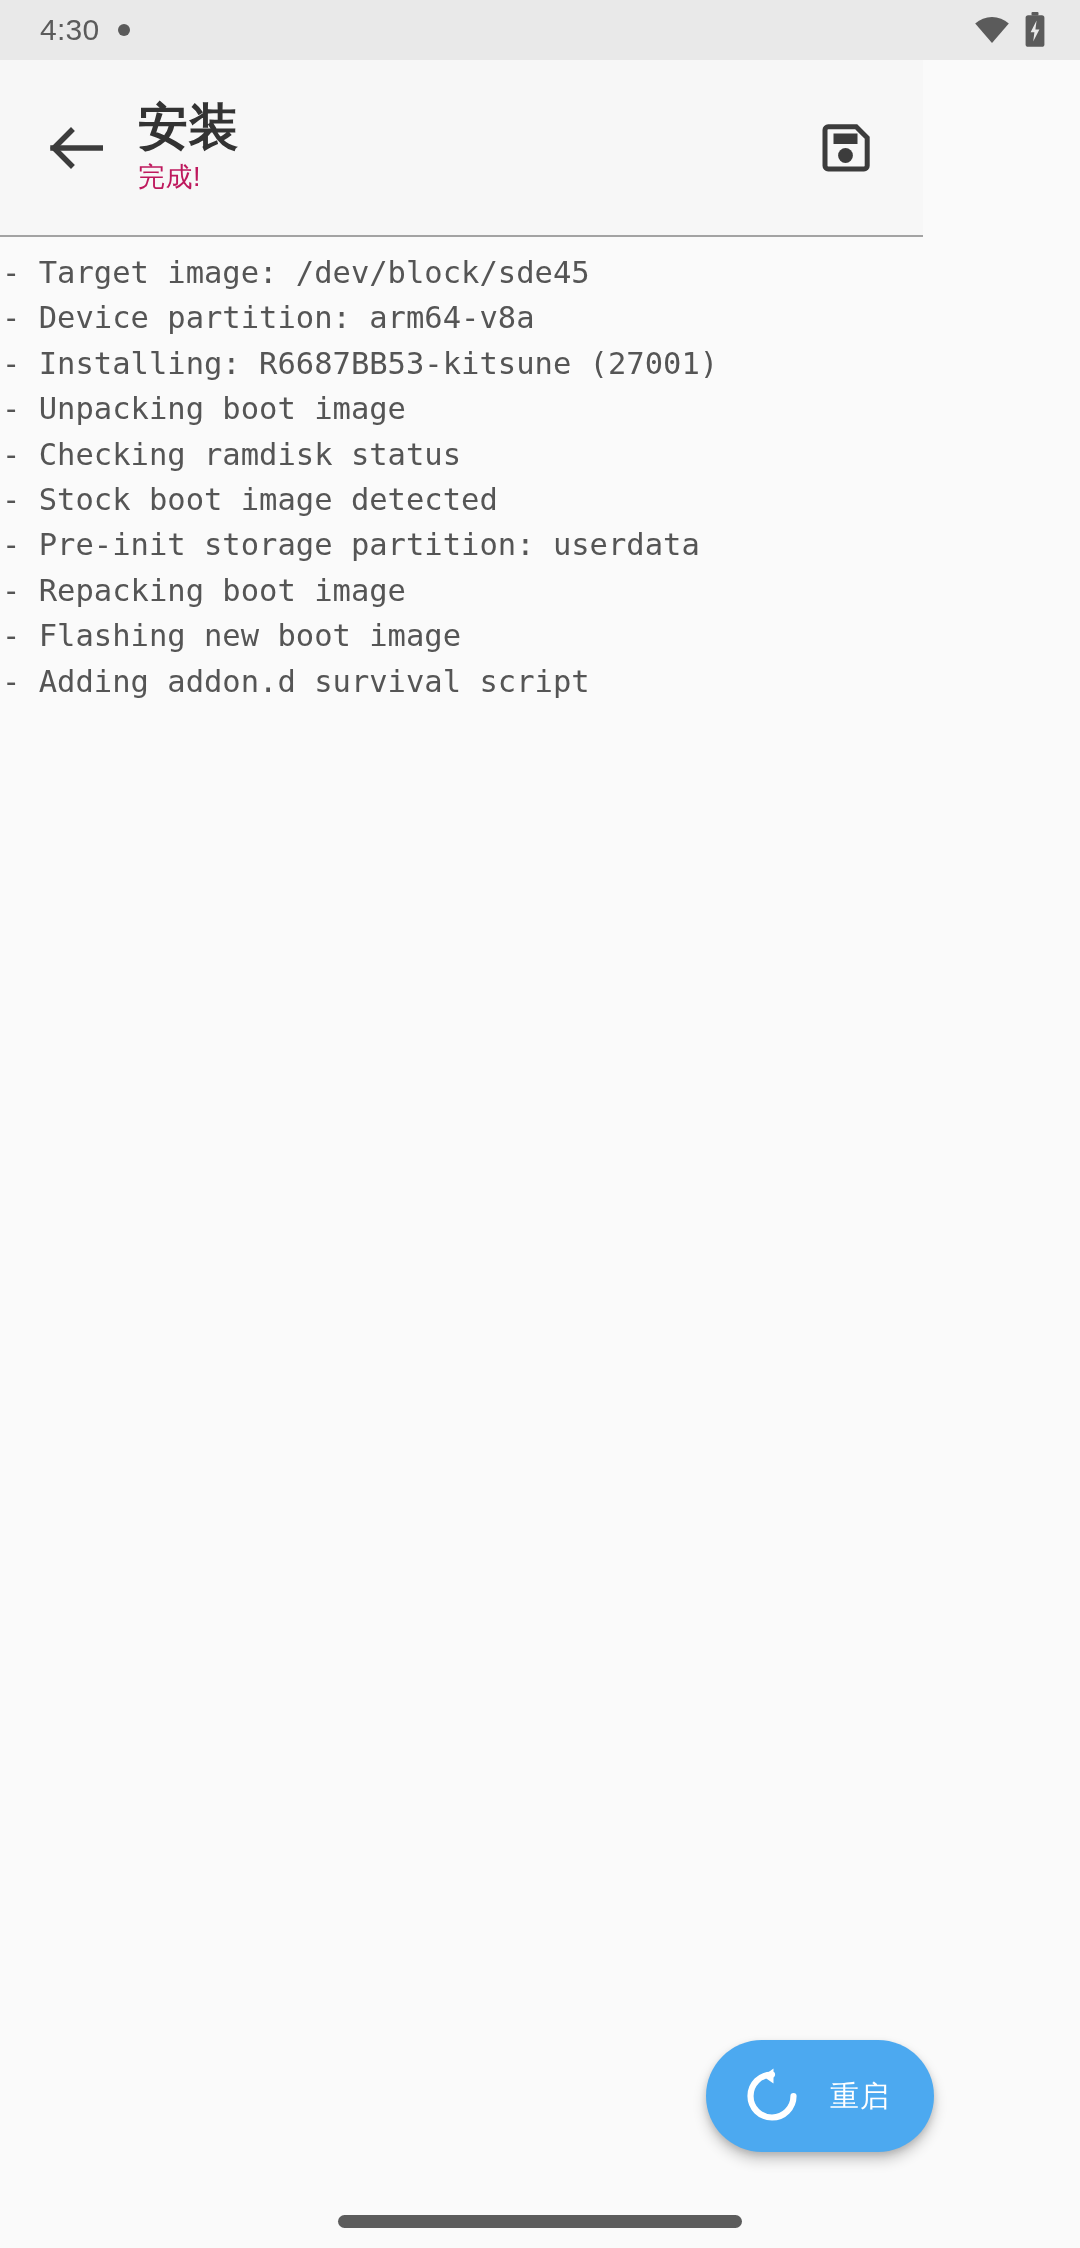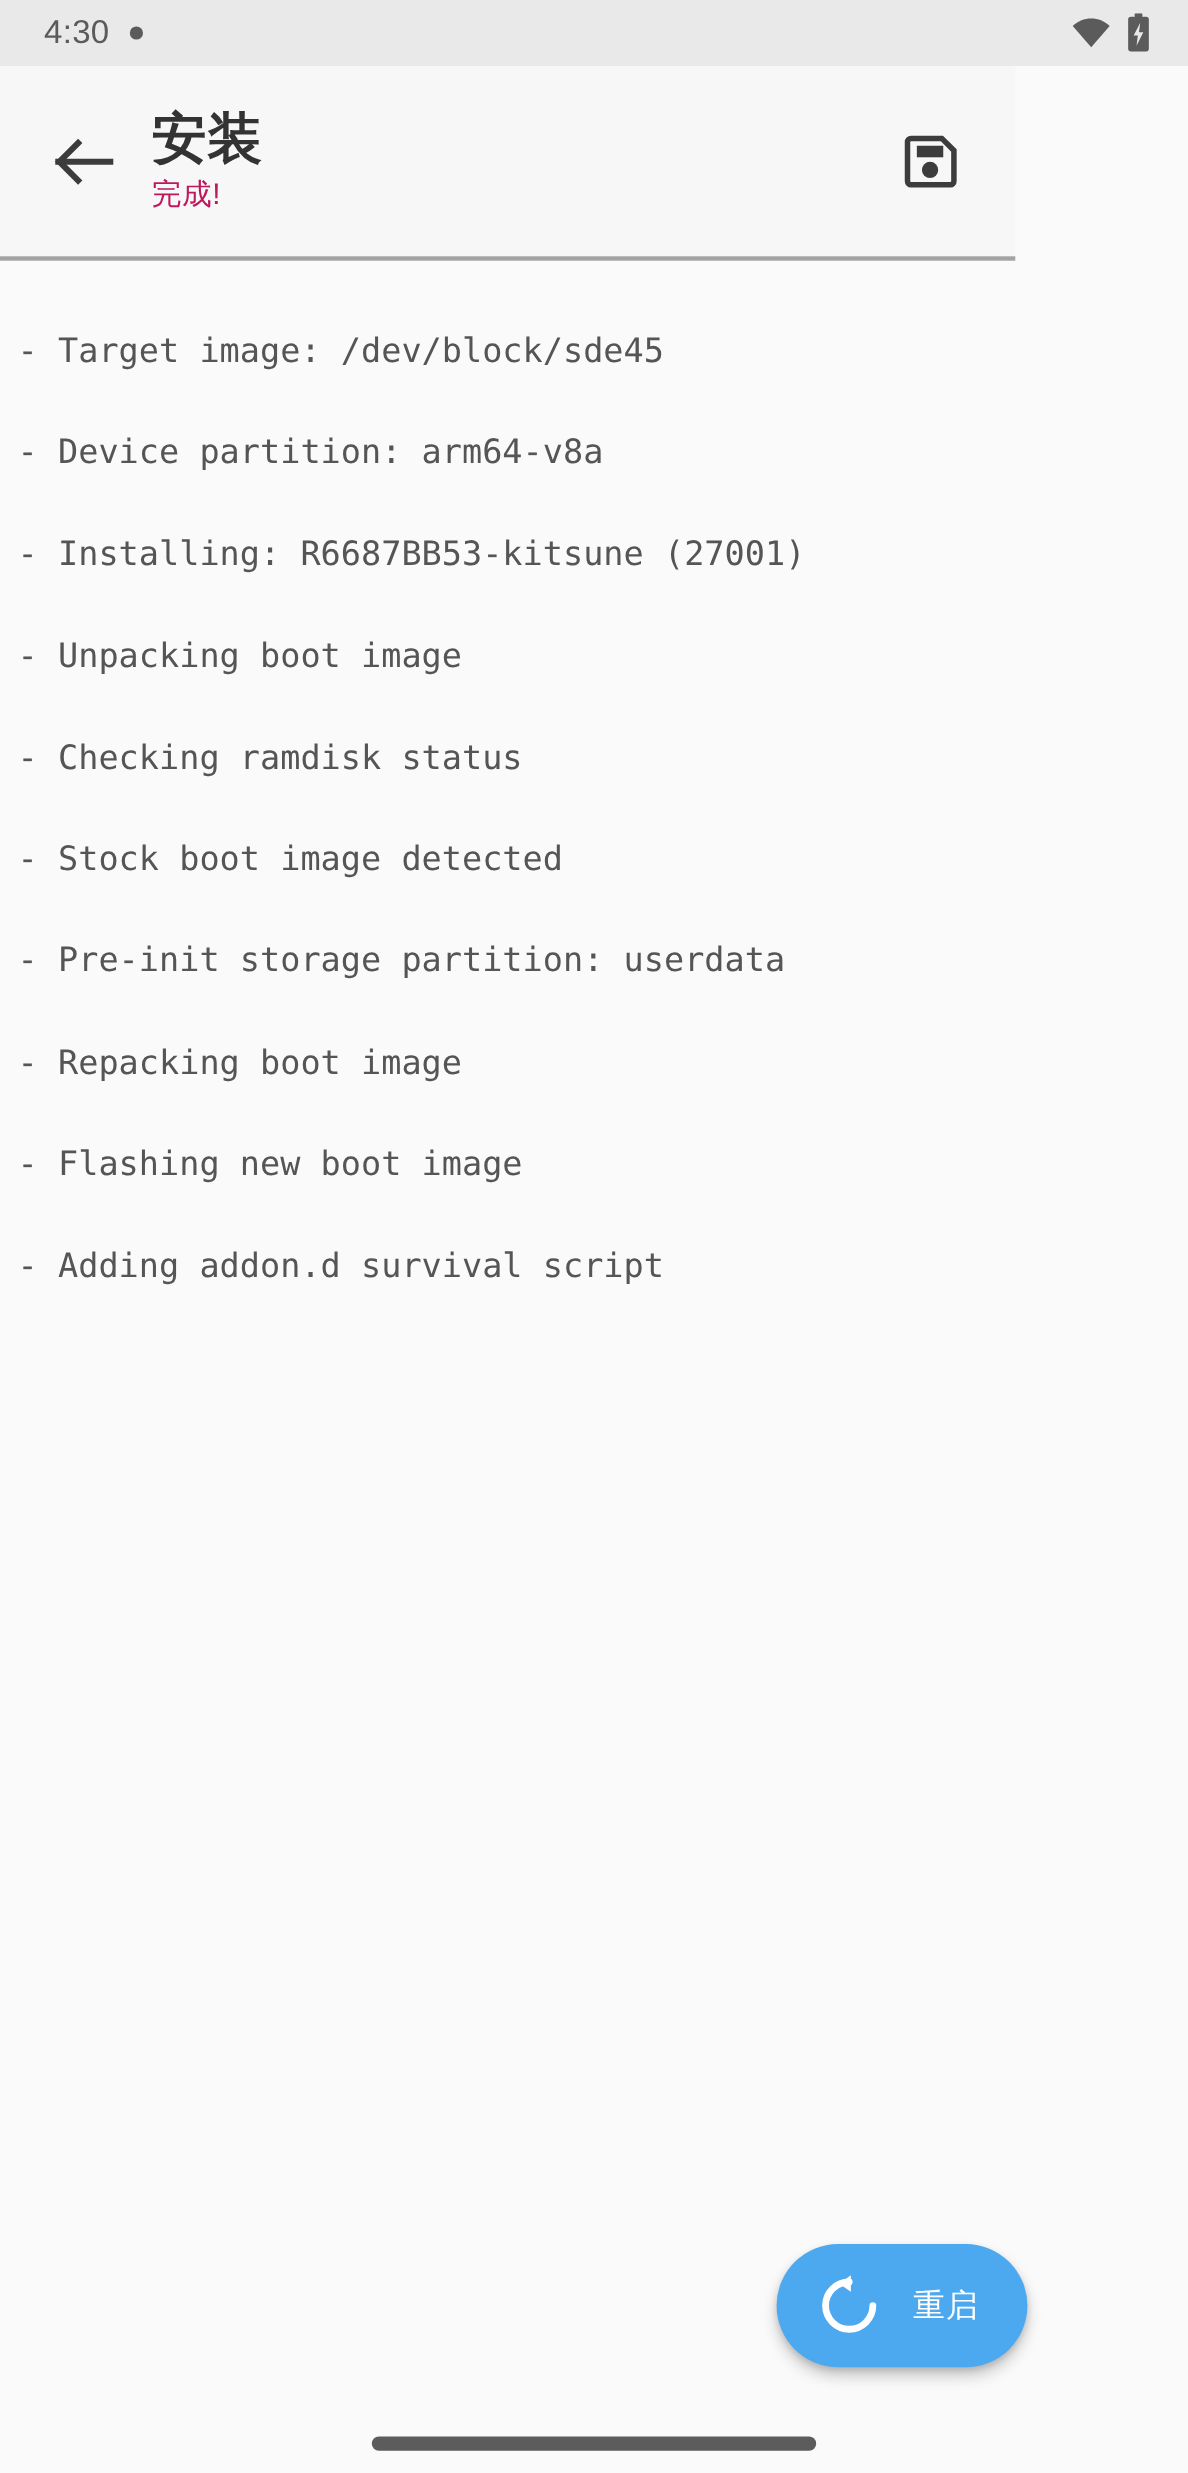--- a/index.html
+++ b/index.html
@@ -56,21 +56,21 @@
   }
   .status-right svg { display: block; }
 
   
   .appbar {
     position: absolute;
     top: 60px; left: 0;
     width: 923px;
     height: 177px;
     background: #f7f7f7;
-    border-bottom: 4px solid #a3a3a3;
+    border-bottom: 2px solid #a3a3a3;
     box-sizing: border-box;
     display: flex;
     align-items: center;
   }
   .back-btn {
     width: 104px;
     height: 104px;
     margin-left: 24px;
     display: flex;
     align-items: center;
@@ -122,23 +122,22 @@
     padding: 12px 0 0 0;
     box-sizing: border-box;
     overflow: hidden;
   }
   .log-line {
     font-family: "DejaVu Sans Mono", "Liberation Mono", monospace;
     font-size: 30.5px;
     line-height: 45.4px;
     color: #555555;
     white-space: pre;
-    padding-left: 16px;
+    padding-left: 2px;
     letter-spacing: 0px;
-    margin-top: 47px;
   }
 
   
   .fab {
     position: absolute;
     left: 706px;
     top: 2040px;
     height: 112px;
     min-width: 228px;
     border-radius: 56px;

